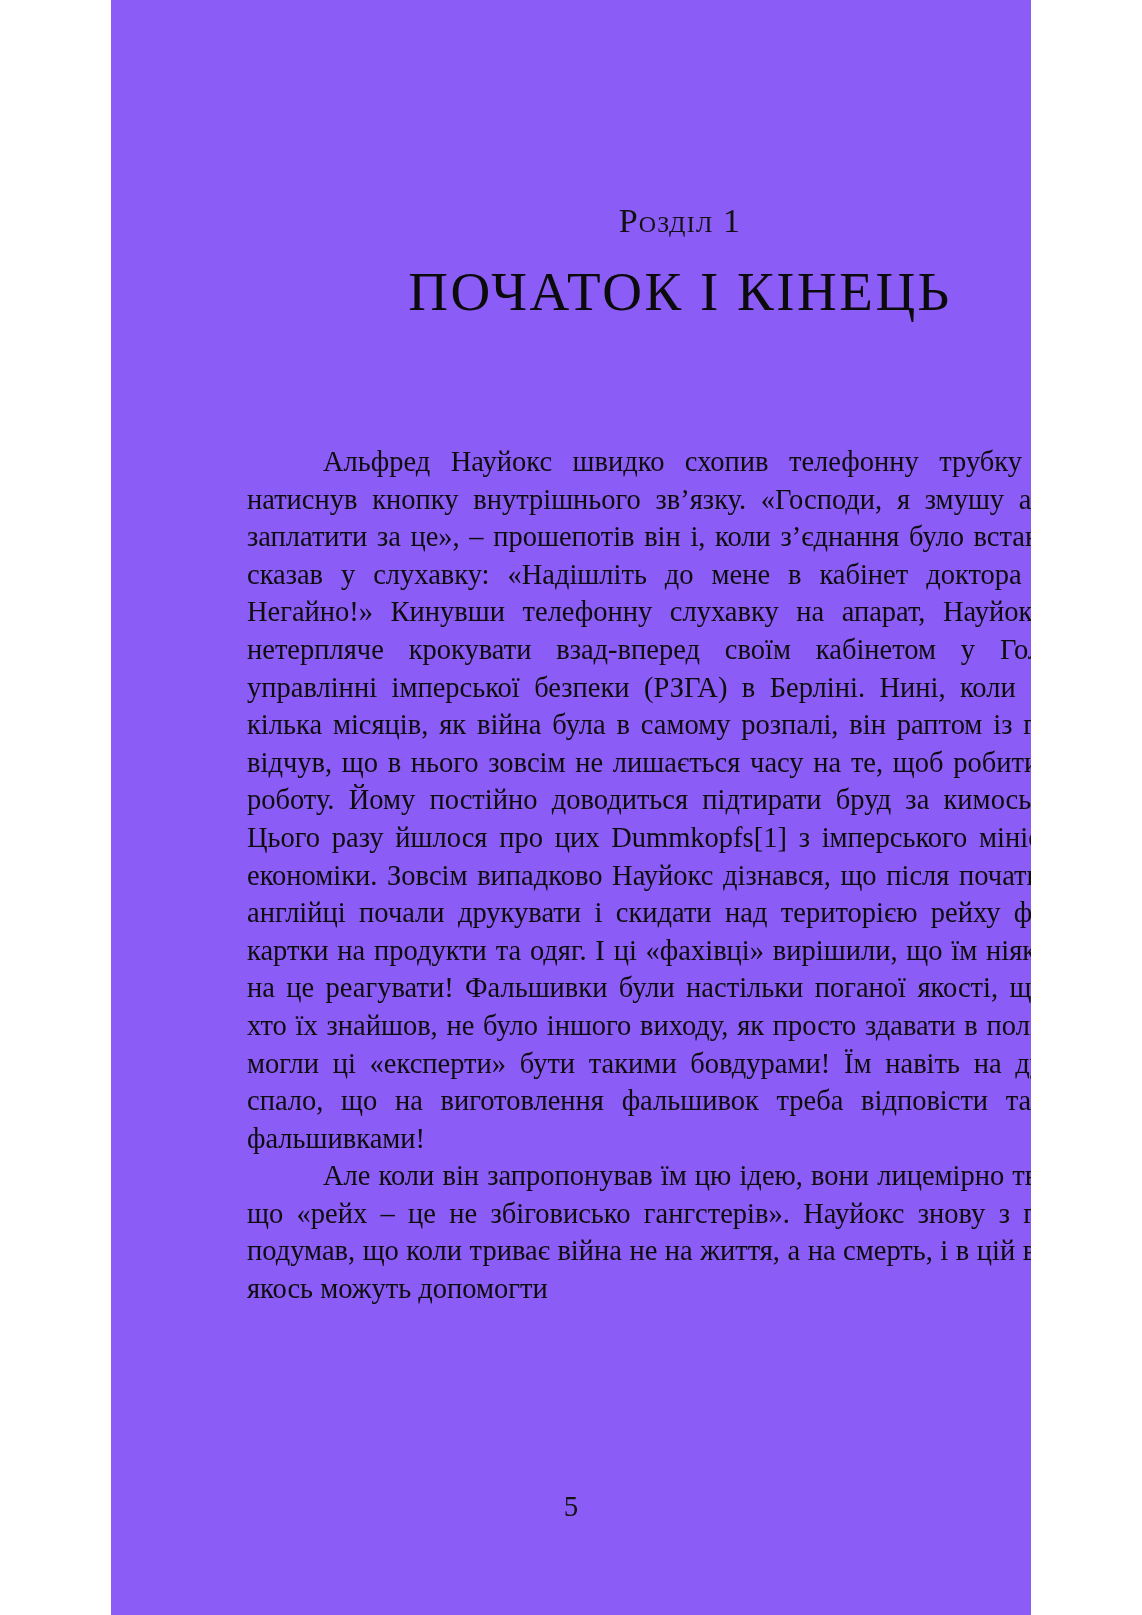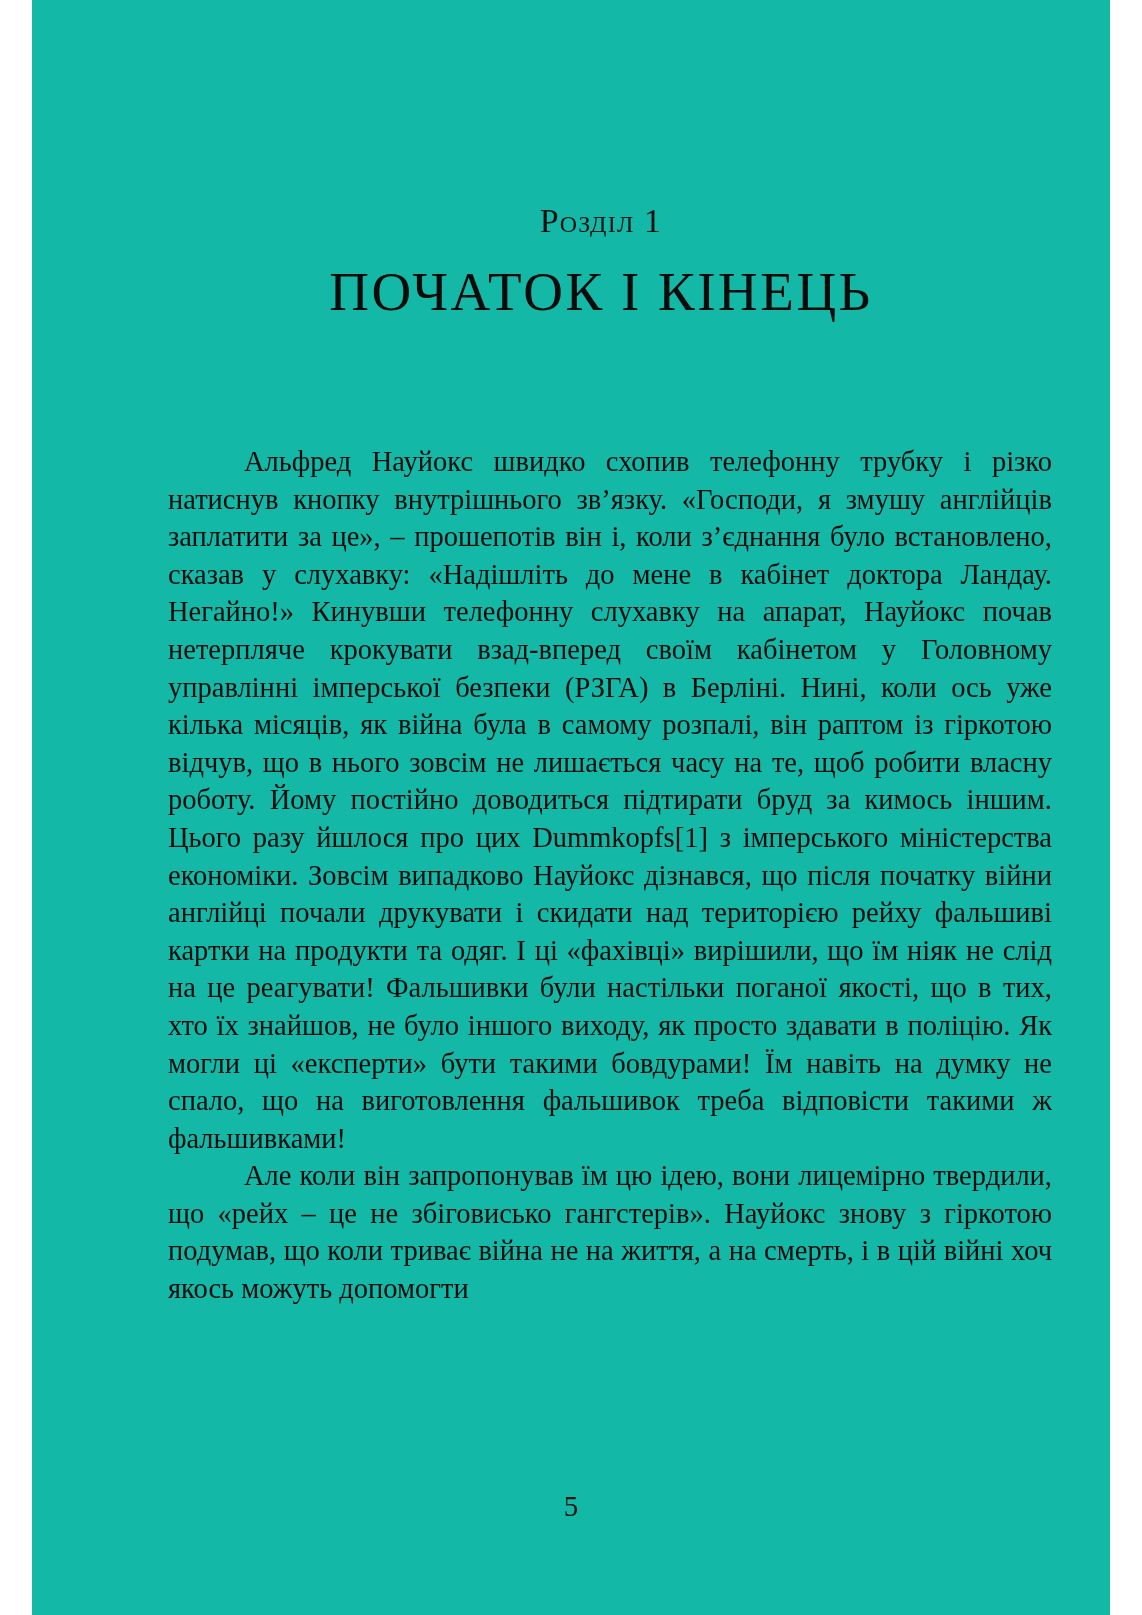--- a/index.html
+++ b/index.html
@@ -3,23 +3,23 @@
 <meta charset="utf-8">
 <title>Book Page</title>
 <style>
   html, body {
     margin: 0;
     padding: 0;
     background: #ffffff;
   }
   .page {
     position: relative;
-    width: 1078px;
+    width: 920px;
     height: 1615px;
-    background: #14b8a6;
+    background: #8b5cf6;
     margin: 0 auto;
     overflow: hidden;
     font-family: "Liberation Serif", "DejaVu Serif", serif;
     color: #0d0d0d;
     -webkit-font-smoothing: antialiased;
   }
 
   
   .chapter-head {
     position: absolute;

